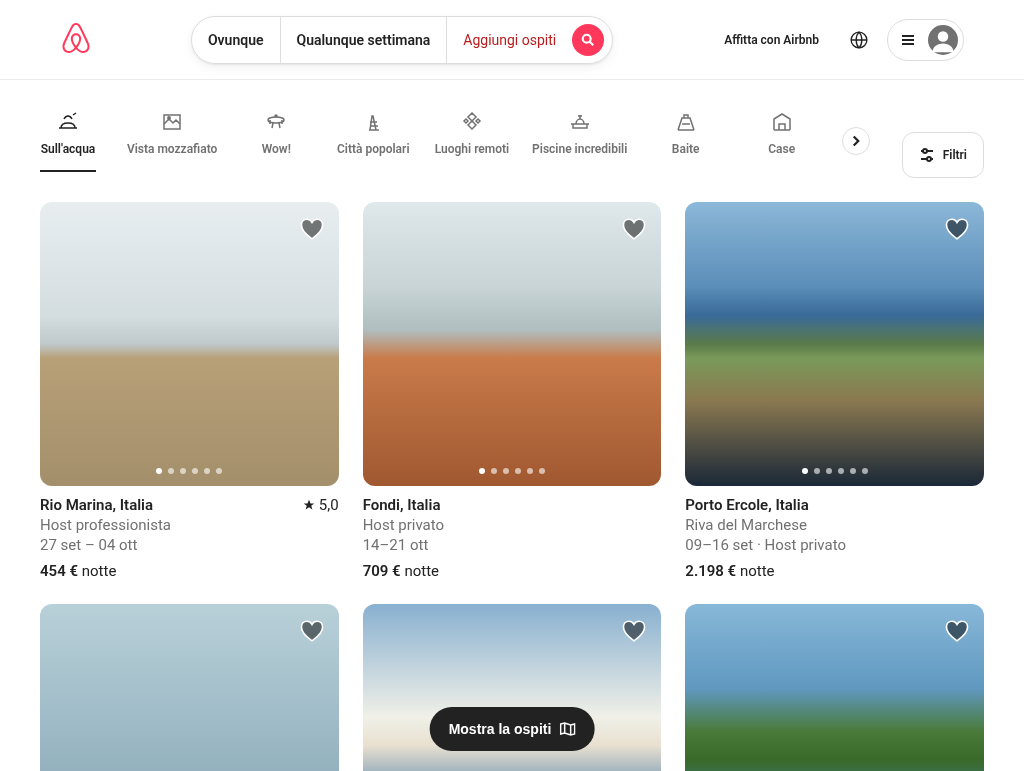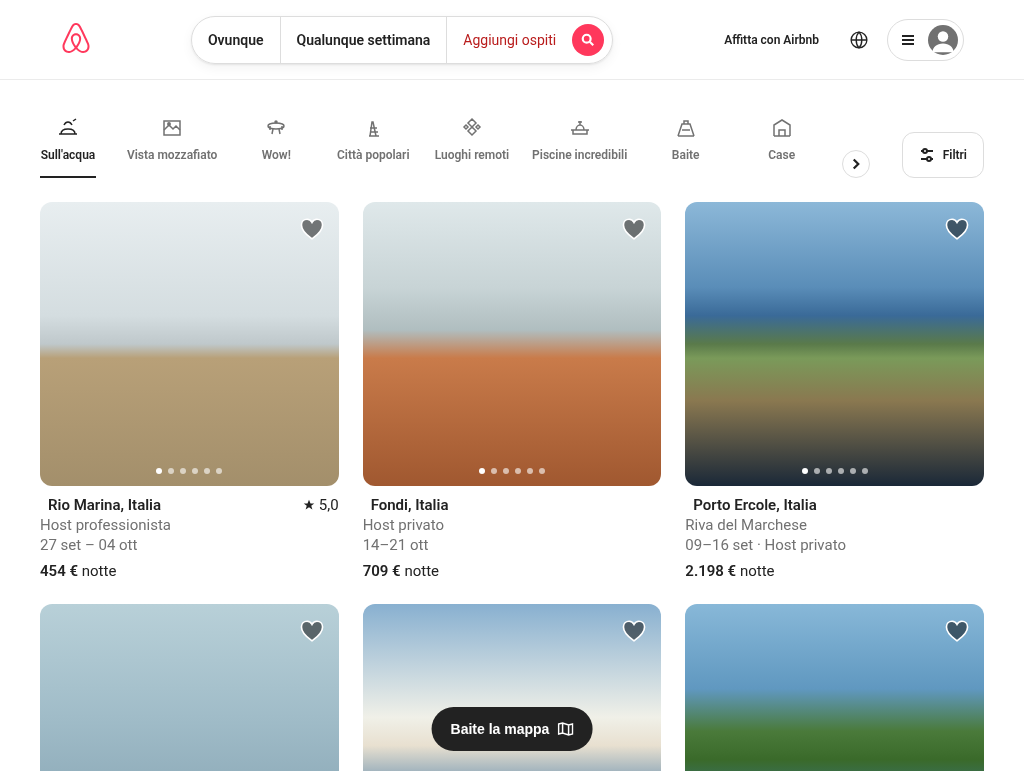--- a/index.html
+++ b/index.html
@@ -19,42 +19,42 @@
 .header-right { display: flex; align-items: center; gap: 8px; }
 .host-link { font-size: 12px; font-weight: 600; padding: 12px; cursor: pointer; border-radius: 22px; }
 .globe-btn { width: 40px; height: 40px; display: flex; align-items: center; justify-content: center; cursor: pointer; border-radius: 50%; }
 .globe-btn svg { width: 18px; height: 18px; }
 .menu-btn { display: flex; align-items: center; gap: 12px; border: 1px solid #dddddd; border-radius: 21px; padding: 5px 5px 5px 12px; cursor: pointer; }
 .menu-btn svg.burger { width: 16px; height: 16px; }
 .menu-btn .avatar { width: 30px; height: 30px; border-radius: 50%; background: #717171; display: flex; align-items: center; justify-content: center; }
 .menu-btn .avatar svg { width: 28px; height: 28px; color: #fff; }
 
 
-.catbar { display: flex; align-items: flex-end; padding: 24px 40px 0; gap: 32px; position: relative; }
+.catbar { display: flex; align-items: center; padding: 24px 40px 0; gap: 32px; position: relative; }
 .cats { display: flex; gap: 40px; overflow: hidden; flex: 1; }
 .cat { display: flex; flex-direction: column; align-items: center; gap: 8px; cursor: pointer; color: #717171; padding-bottom: 14px; border-bottom: 2px solid transparent; min-width: 56px; }
 .cat.active { color: #222; border-bottom-color: #222; }
 .cat .icon { width: 24px; height: 24px; }
 .cat .label { font-size: 12px; font-weight: 600; white-space: nowrap; }
 .cat-next { width: 28px; height: 28px; border: 1px solid #ddd; border-radius: 50%; display: flex; align-items: center; justify-content: center; cursor: pointer; background: #fff; flex-shrink: 0; }
 .filters-btn { display: flex; align-items: center; gap: 8px; border: 1px solid #ddd; border-radius: 12px; padding: 14px 16px; font-size: 12px; font-weight: 600; cursor: pointer; flex-shrink: 0; margin-top: 28px; }
 .filters-btn svg { width: 16px; height: 16px; }
 
 
 .grid { display: grid; grid-template-columns: repeat(3, 1fr); gap: 24px; padding: 24px 40px 40px; }
 .card { display: flex; flex-direction: column; gap: 10px; }
 .thumb { position: relative; width: 100%; padding-top: 95%; border-radius: 12px; overflow: hidden; cursor: pointer; }
 .thumb-bg { position: absolute; inset: 0; }
 .fav { position: absolute; top: 14px; right: 14px; cursor: pointer; }
 .fav svg { width: 26px; height: 26px; fill: rgba(0,0,0,0.5); stroke: #fff; stroke-width: 2; }
 .dots { position: absolute; bottom: 12px; left: 50%; transform: translateX(-50%); display: flex; gap: 6px; }
 .dot { width: 6px; height: 6px; border-radius: 50%; background: rgba(255,255,255,0.6); }
 .dot.on { background: #fff; }
 .info { display: flex; flex-direction: column; gap: 2px; font-size: 15px; }
-.line1 { display: flex; justify-content: space-between; align-items: center; margin-left: 8px; }
+.line1 { display: flex; justify-content: space-between; align-items: center; }
 .title { font-weight: 600; }
 .rating { display: flex; align-items: center; gap: 4px; font-size: 15px; }
 .rating svg { width: 12px; height: 12px; }
 .sub { color: #717171; }
 .price-row { margin-top: 6px; }
 .price { font-weight: 600; }
 
 
 .map-btn { position: fixed; bottom: 20px; left: 50%; transform: translateX(-50%); background: #222; color: #fff; border-radius: 24px; padding: 14px 19px; font-size: 14px; font-weight: 600; display: flex; align-items: center; gap: 8px; cursor: pointer; border: none; }
 .map-btn svg { width: 16px; height: 16px; }
@@ -300,17 +300,17 @@
         <svg viewBox="0 0 32 32">
             <path d="M16 28c-1-1-13-8-13-17 0-4 3-7 7-7 3 0 5 2 6 4 1-2 3-4 6-4 4 0 7 3 7 7 0 9-12 16-13 17z"></path>
           </svg>
       </div>
 
     </div>
     </div>
   </div>
 
 <button class="map-btn">
-  <span>Baite la mappa</span>
+  <span>Mostra la ospiti</span>
   <svg viewBox="0 0 16 16" fill="none" stroke="currentColor" stroke-width="1.5">
       <path d="M1 3l4-1 6 2 4-1v10l-4 1-6-2-4 1V3zM5 2v10M11 4v10"></path>
     </svg>
 </button>
 
 </body></html>

